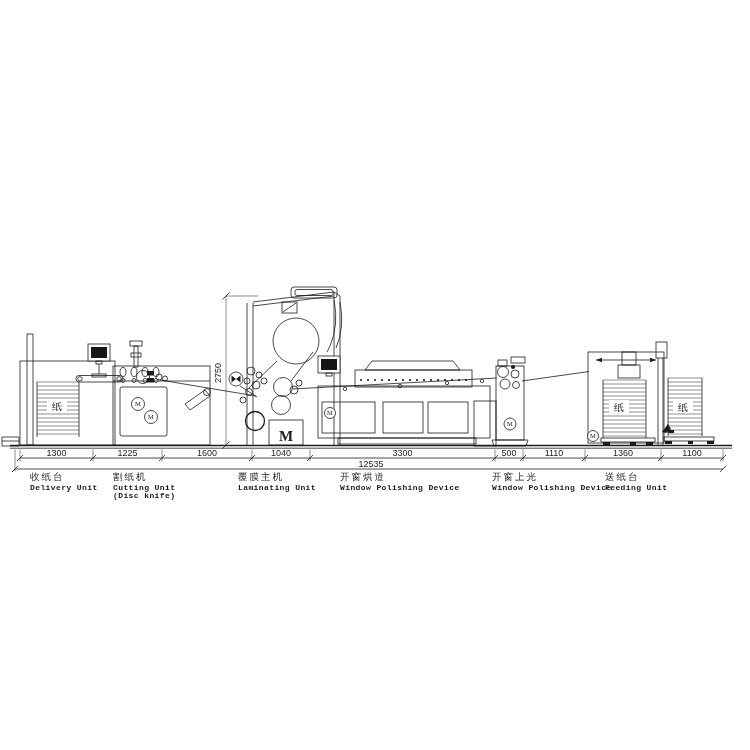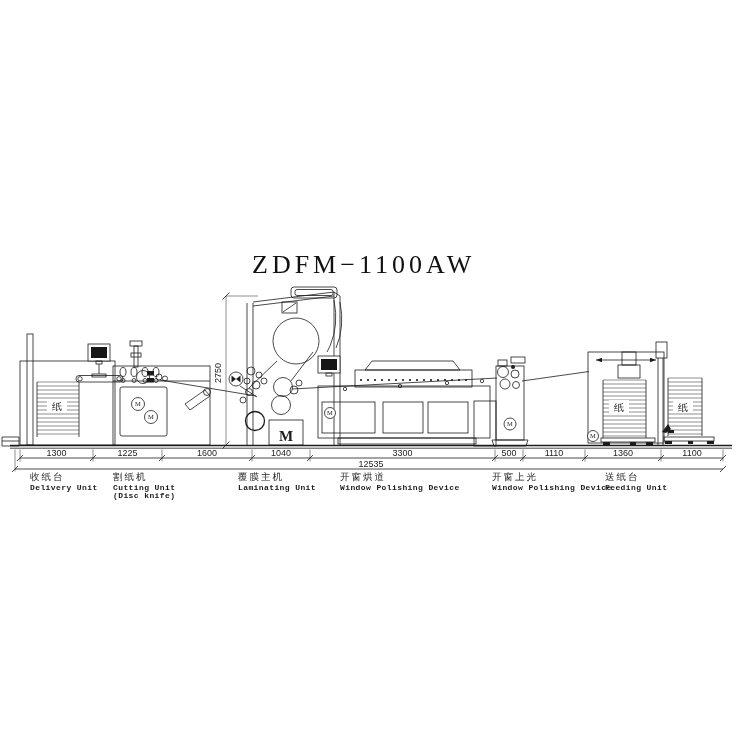--- a/index.html
+++ b/index.html
@@ -20,21 +20,20 @@
   .cn{font-size:9.5px;letter-spacing:2px;font-family:"Liberation Sans",sans-serif;}
   .en{font:bold 8px "Liberation Mono",monospace;letter-spacing:.4px;}
   .msm{font:6.5px "Liberation Serif",serif;}
   .mbg{font:600 15px "Liberation Serif",serif;}
   .pp{font-size:10px;font-family:"Liberation Sans",sans-serif;}
 </style>
 </head>
 <body>
 
 <div class="stage">
-  <div class="title">ZDFM−1100AW</div>
 
   <svg width="750" height="750" viewBox="0 0 750 750">
 
     <g>
       <line class="ln2" x1="10" y1="445.5" x2="732" y2="445.5"></line>
       <line class="ln" x1="10" y1="448.2" x2="732" y2="448.2"></line>
       <path class="ln" d="M2 437 h17 v9 h-17 z M2 441 h17"></path>
     </g>
 
     <g>

